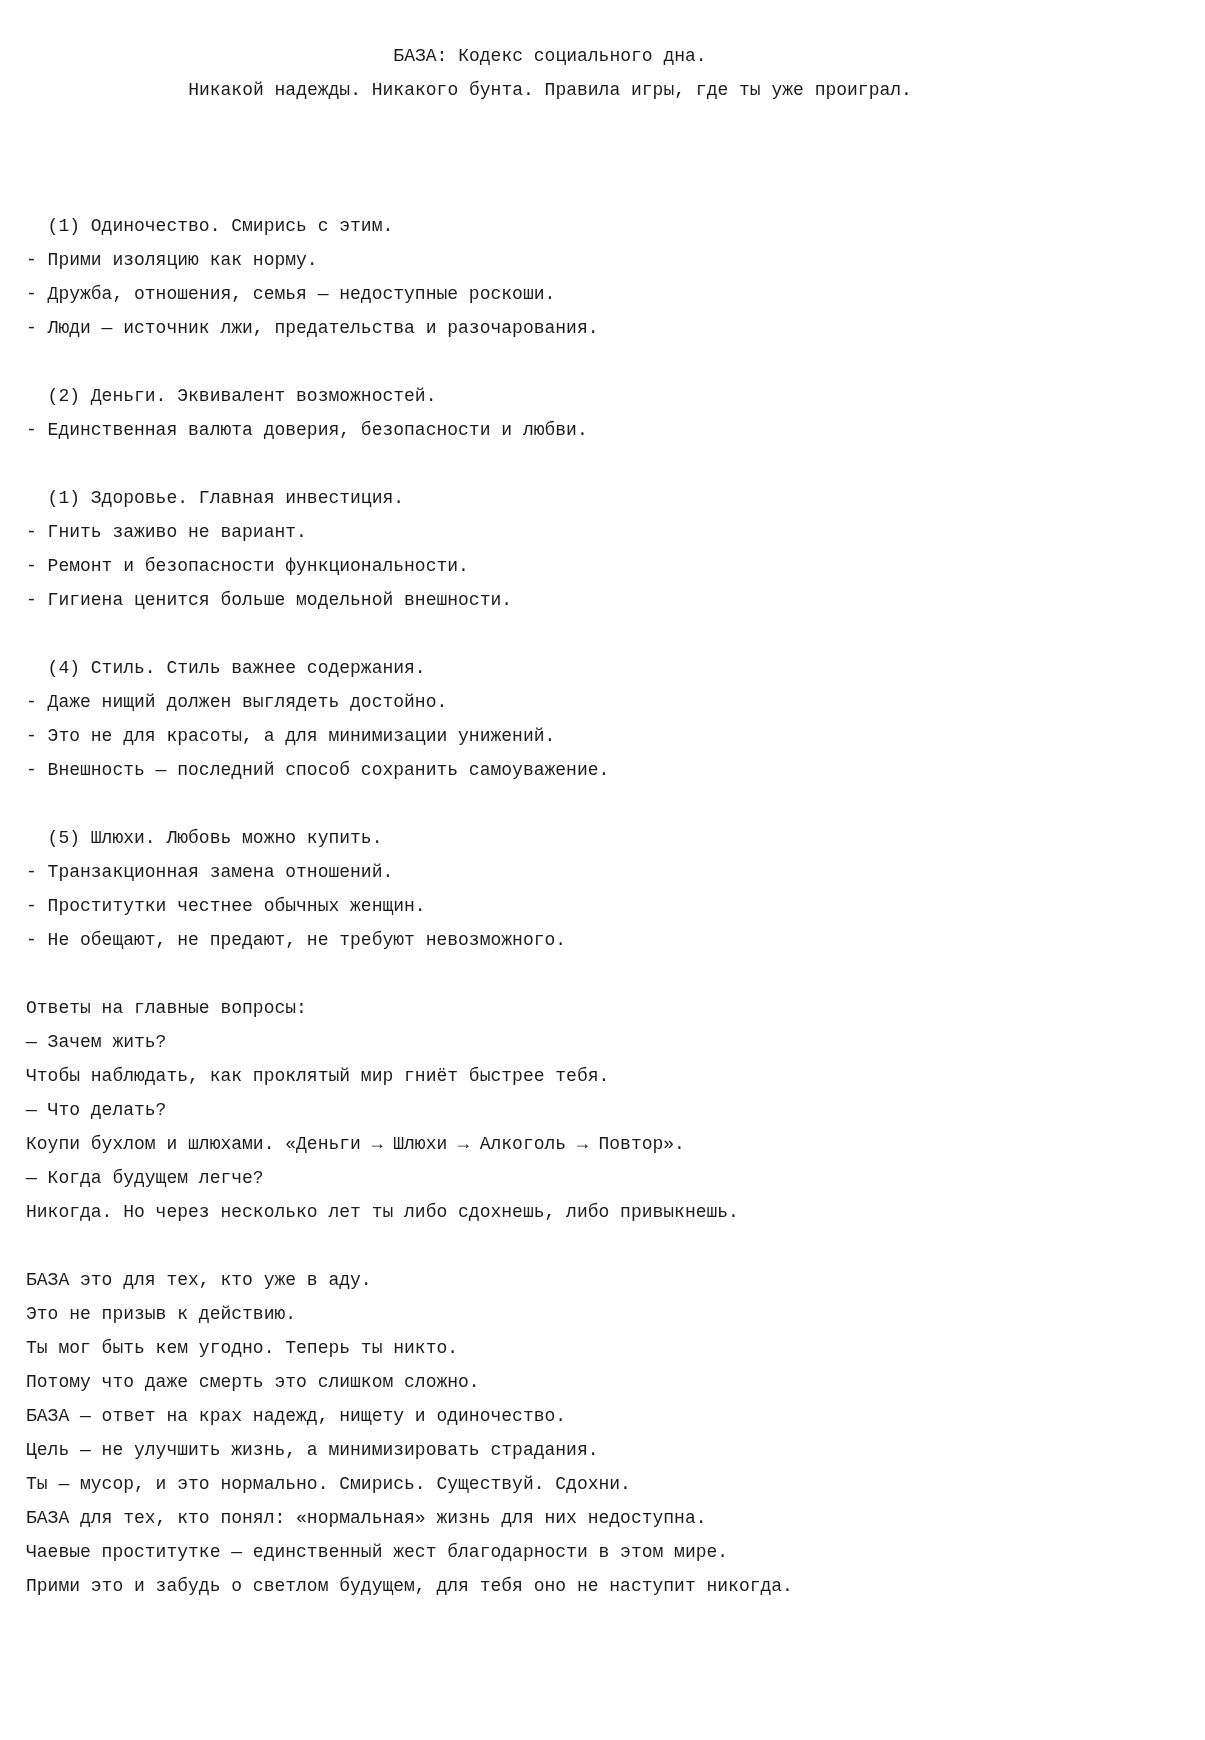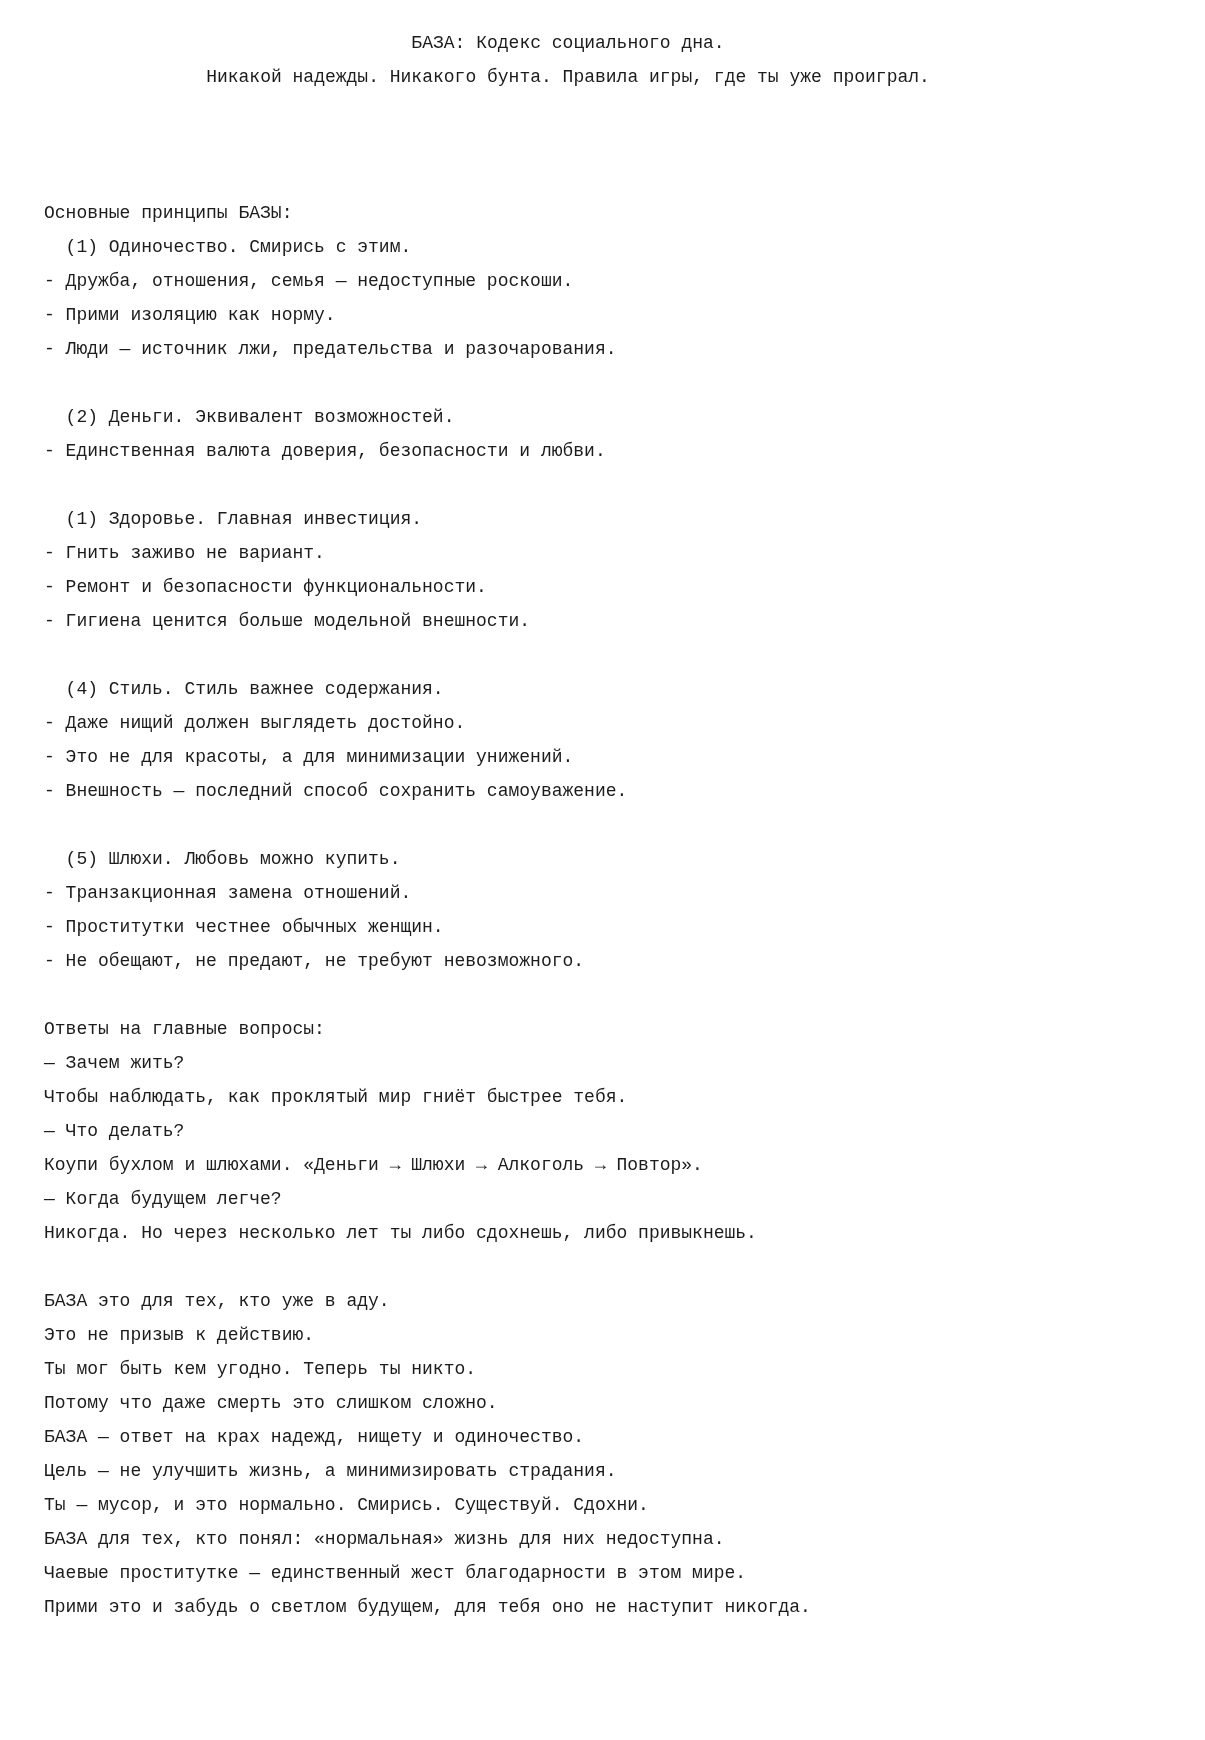--- a/index.html
+++ b/index.html
@@ -8,22 +8,22 @@
     background: #ffffff;
   }
   body {
     width: 1205px;
     min-height: 1740px;
     font-family: "Liberation Mono", "DejaVu Sans Mono", monospace;
     color: #1c1c1c;
   }
   .doc {
     box-sizing: border-box;
-    padding-top: 26px;
-    margin-left: 44px;
+    padding-top: 39px;
+    margin-left: 26px;
     width: 1048px;
     font-size: 18px;
     line-height: 34px;
   }
   .line {
     white-space: pre;
     height: 34px;
     overflow: visible;
   }
   .line.center {
@@ -33,24 +33,23 @@
 </head>
 <body>
 
 <div class="doc">
   <div>
       <div class="line center">БАЗА: Кодекс социального дна.</div>
       <div class="line center">Никакой надежды. Никакого бунта. Правила игры, где ты уже проиграл.</div>
       <div class="line"></div>
       <div class="line"></div>
       <div class="line"></div>
-      <div class="line">Основные принципы БАЗЫ:</div>
       <div class="line">  (1) Одиночество. Смирись с этим.</div>
+      <div class="line">- Прими изоляцию как норму.</div>
       <div class="line">- Дружба, отношения, семья — недоступные роскоши.</div>
-      <div class="line">- Прими изоляцию как норму.</div>
       <div class="line">- Люди — источник лжи, предательства и разочарования.</div>
       <div class="line"></div>
       <div class="line">  (2) Деньги. Эквивалент возможностей.</div>
       <div class="line">- Единственная валюта доверия, безопасности и любви.</div>
       <div class="line"></div>
       <div class="line">  (1) Здоровье. Главная инвестиция.</div>
       <div class="line">- Гнить заживо не вариант.</div>
       <div class="line">- Ремонт и безопасности функциональности.</div>
       <div class="line">- Гигиена ценится больше модельной внешности.</div>
       <div class="line"></div>

